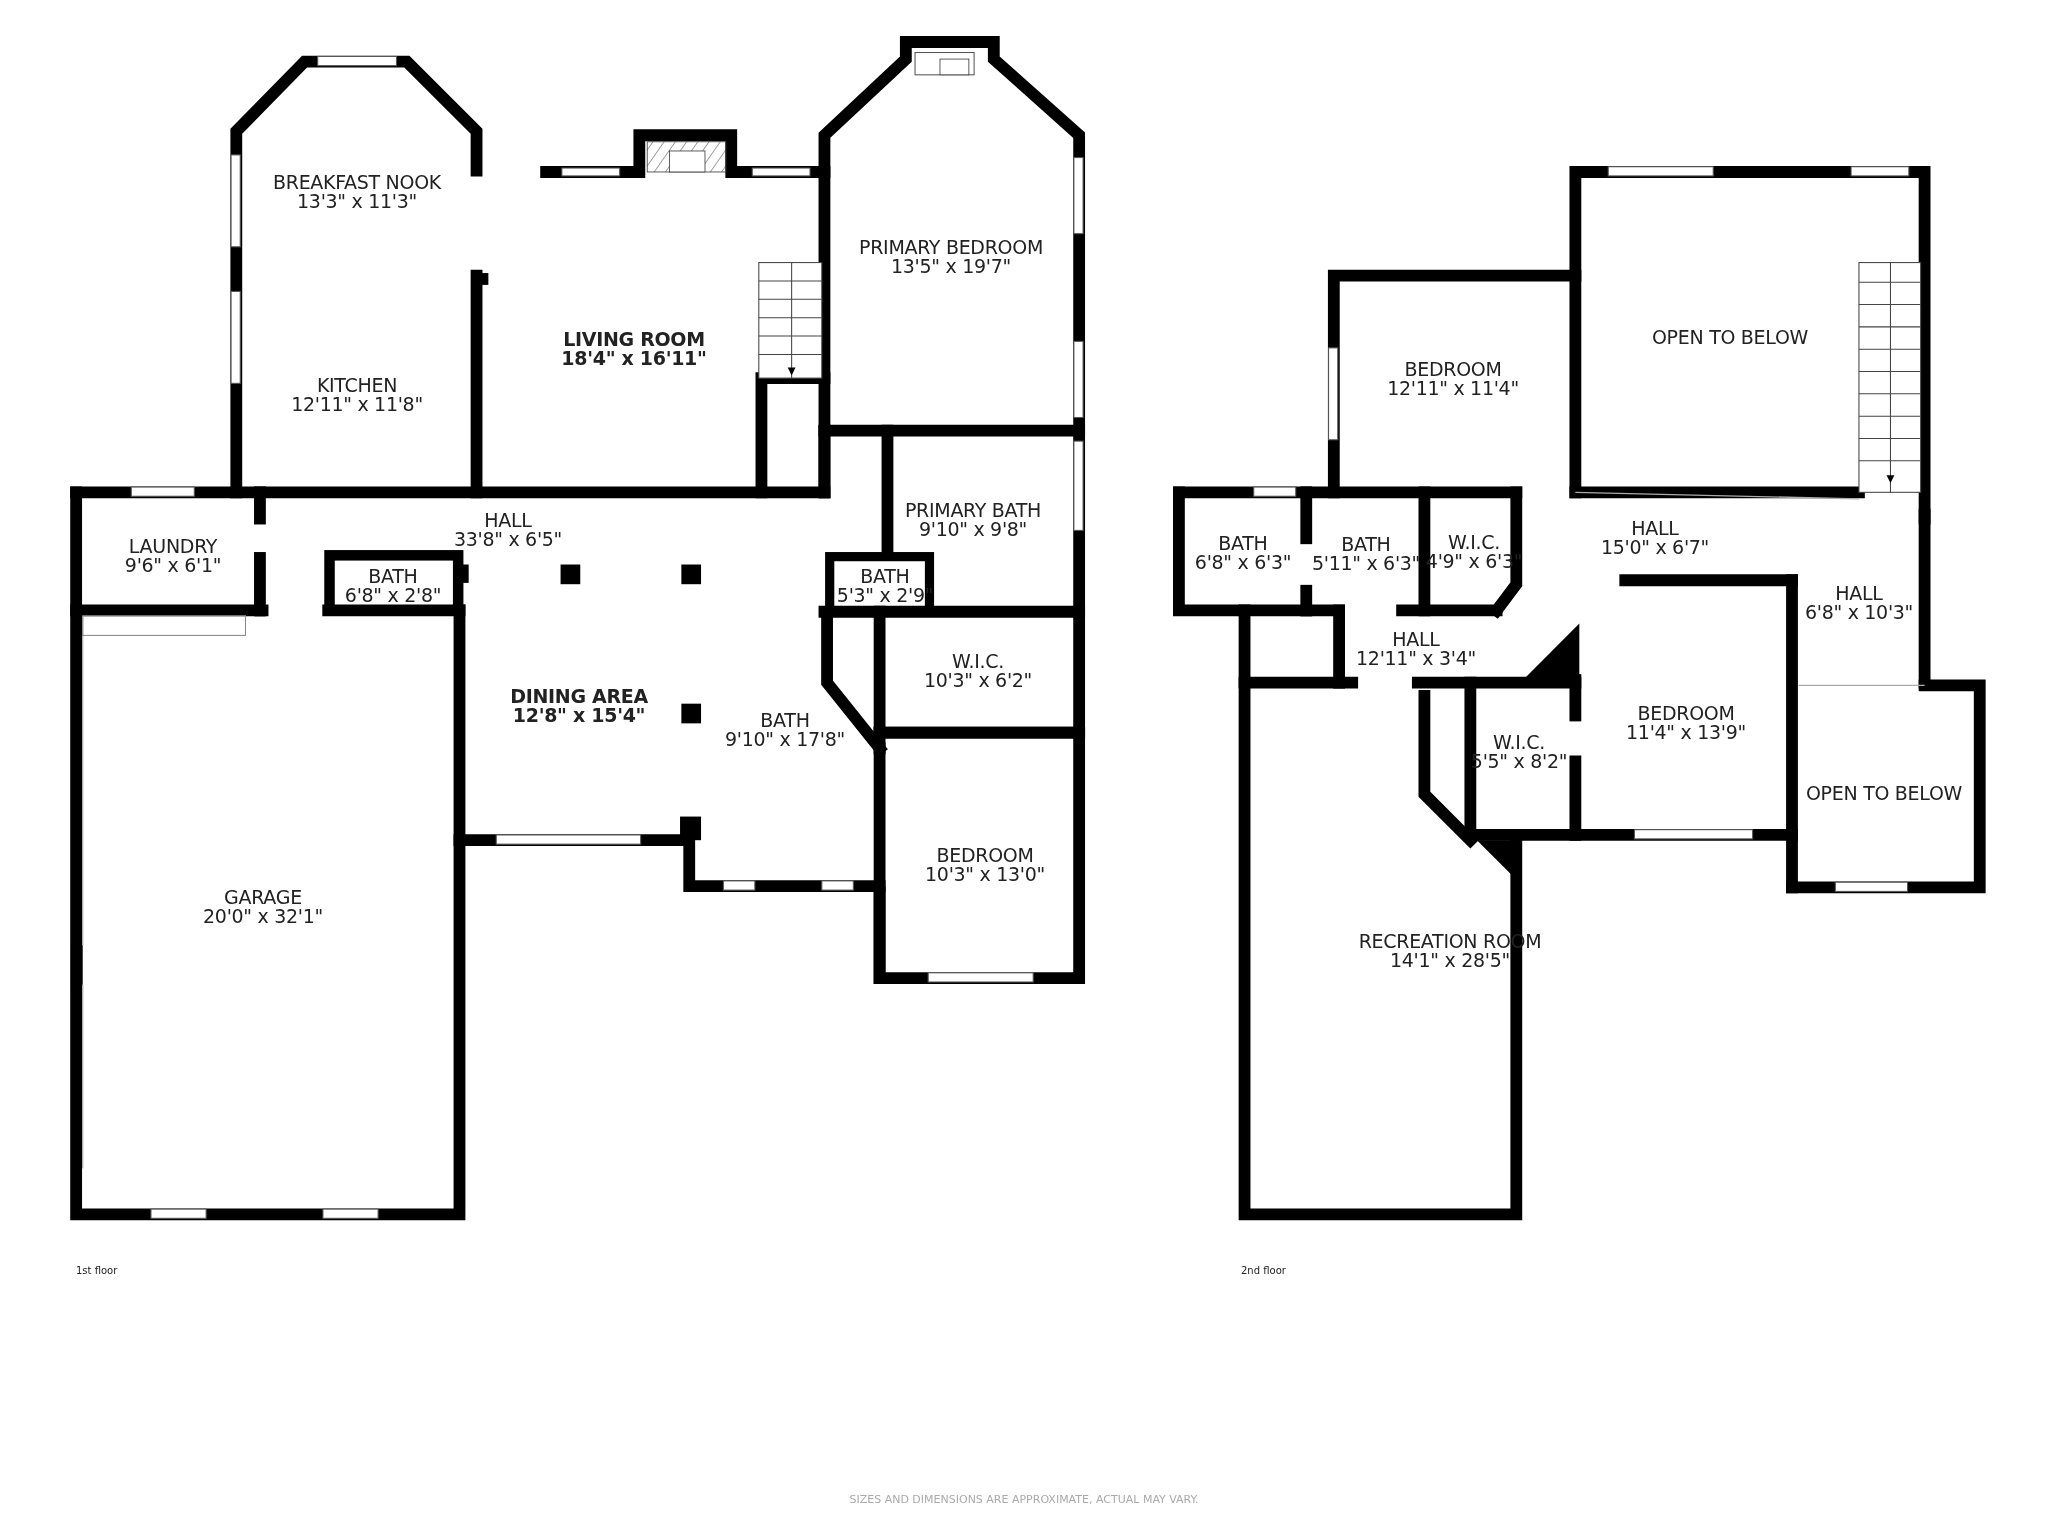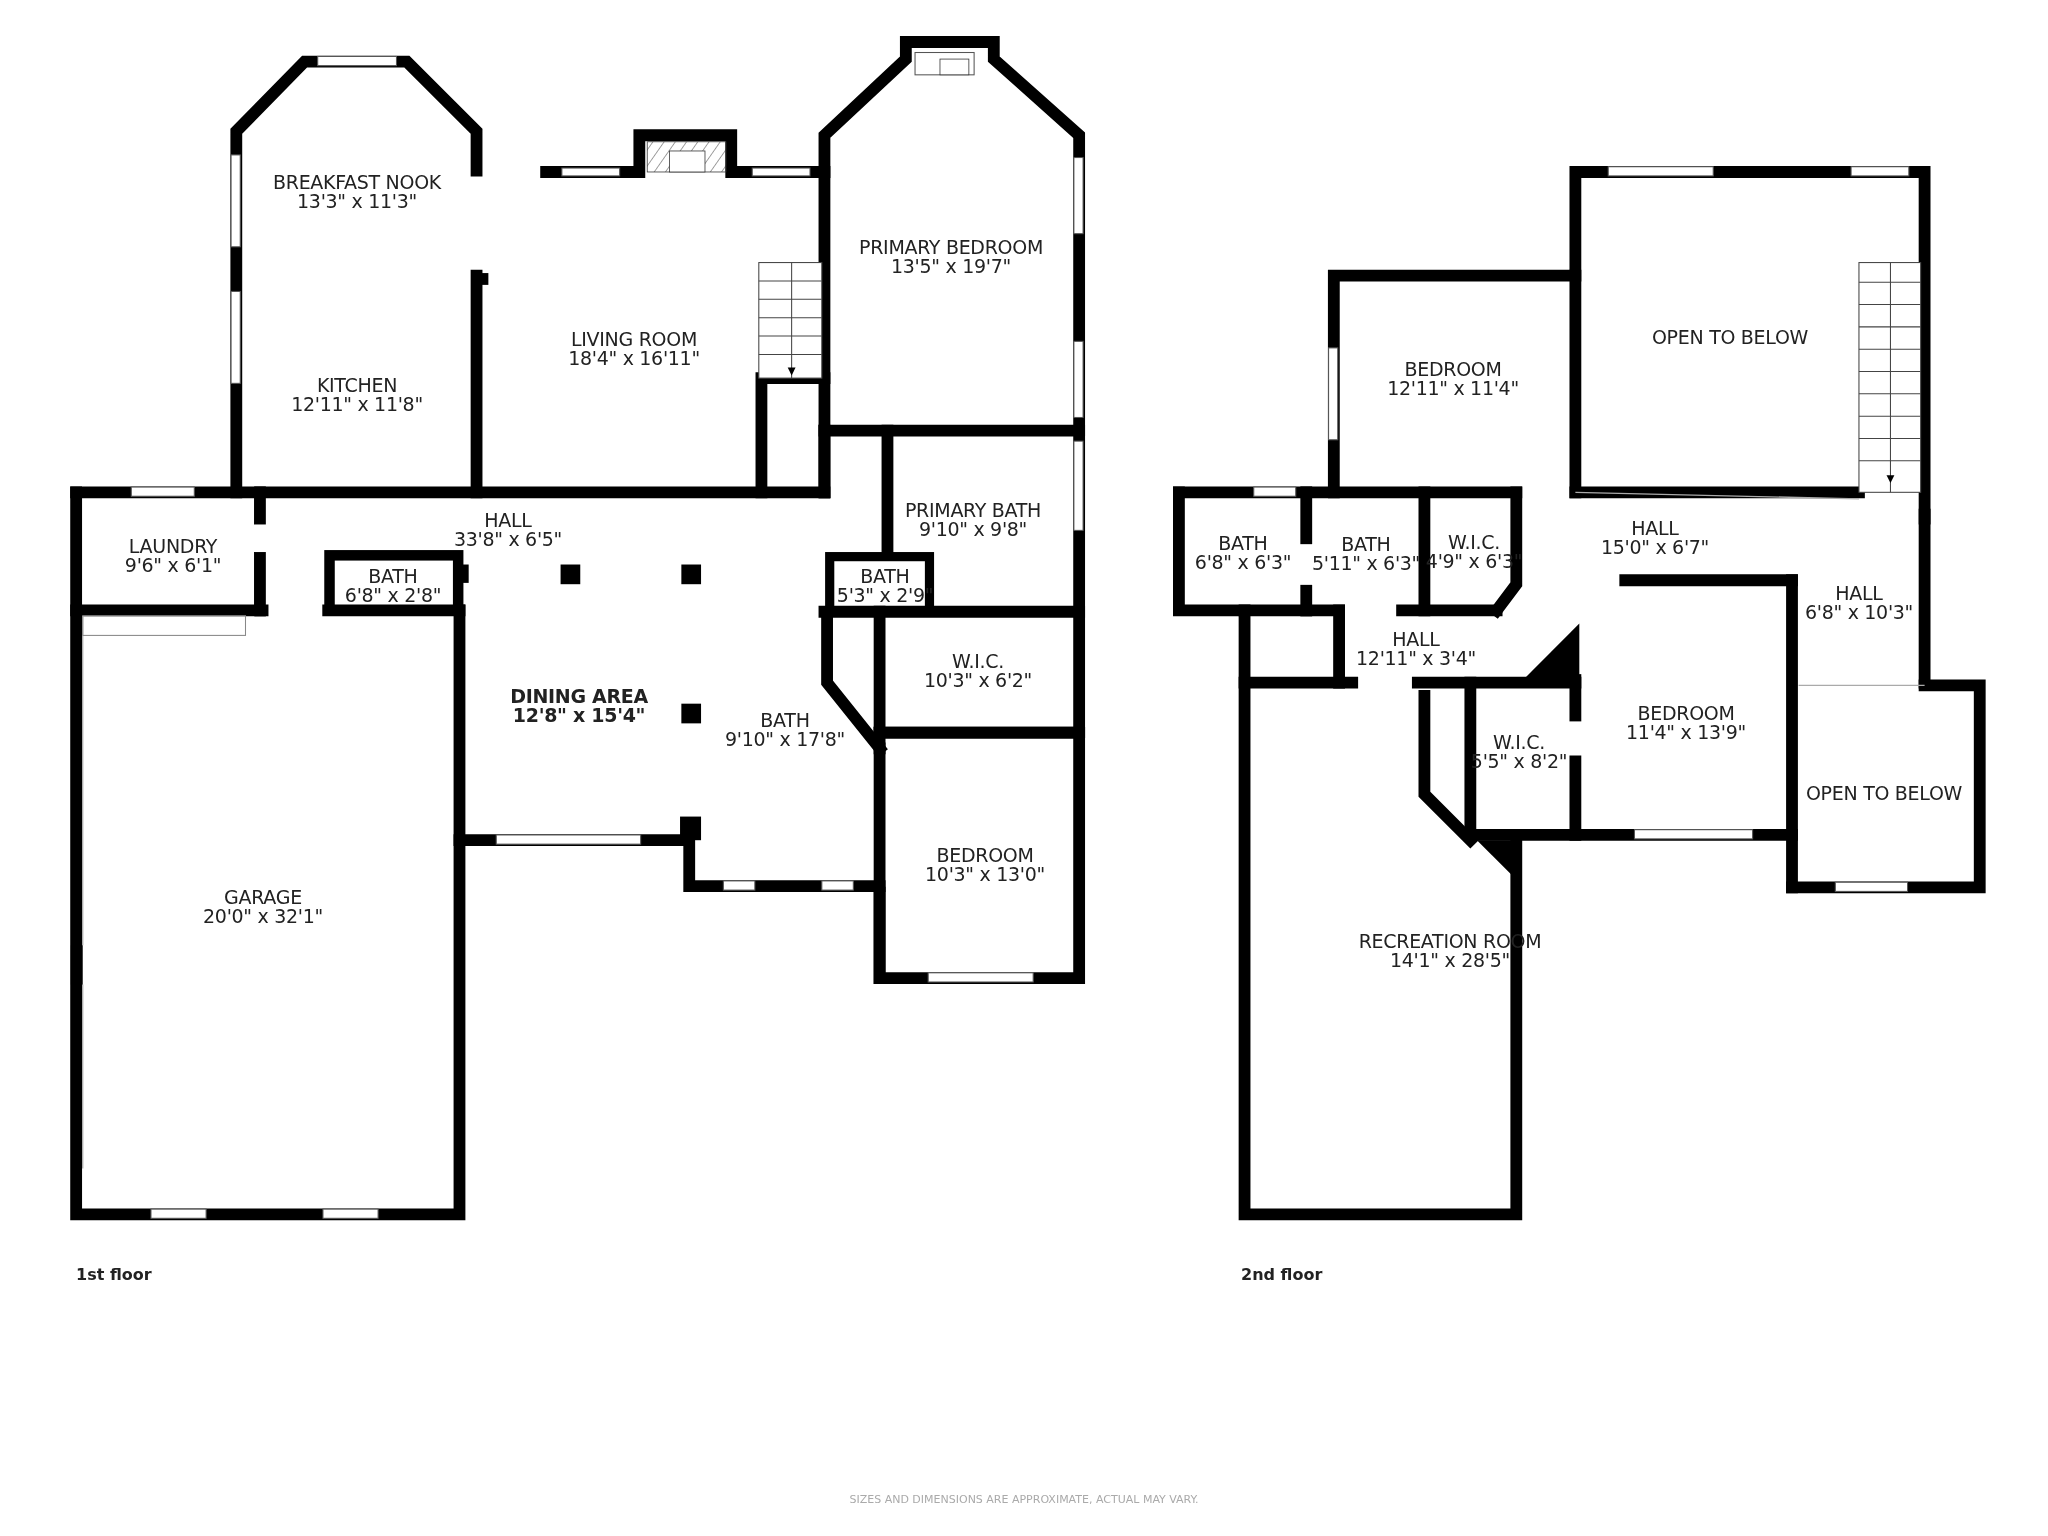--- a/index.html
+++ b/index.html
@@ -6,21 +6,21 @@
   body { width: 2048px; height: 1536px; position: relative; overflow: hidden; font-family: "DejaVu Sans", sans-serif; }
   #plan { position: absolute; left: 0; top: 0; width: 2048px; height: 1536px; }
   .wall { fill: #000000; }
   .wl { stroke: #000; stroke-width: 9; fill: none; stroke-linecap: square; stroke-linejoin: miter; }
   .win { fill: #ffffff; stroke: #555; stroke-width: 0.8; }
   .thin { stroke: #aaa; stroke-width: 1; fill: none; }
   .stair { stroke: #444; stroke-width: 0.8; fill: #fff; }
   .hatch { stroke: #333; stroke-width: 0.7; }
   .room-label { position: absolute; transform: translate(-50%, 0); text-align: center; color: #222; font-size: 19px; line-height: 19px; white-space: nowrap; font-family: "DejaVu Sans", sans-serif; letter-spacing: -0.3px; }
   .room-label span { display: block; }
-  .floor-label { position: absolute; font-size: 16px; color: #222; font-family: "DejaVu Sans", sans-serif; font-weight: bold; }
+  .floor-label { position: absolute; font-size: 10px; color: #222; font-family: "DejaVu Sans", sans-serif; }
   .disclaimer { position: absolute; left: 1024px; top: 1493px; transform: translateX(-50%); font-size: 11px; color: #aaa; white-space: nowrap; font-family: "DejaVu Sans", sans-serif; }
 </style>
 </head>
 <body>
 
 <svg id="plan" viewBox="0 0 1560 1170" xmlns="http://www.w3.org/2000/svg">
   <defs>
     <pattern id="hatchp" patternUnits="userSpaceOnUse" width="7" height="7" patternTransform="rotate(35)">
       <line x1="0" y1="0" x2="0" y2="7" class="hatch"></line>
     </pattern>
@@ -168,21 +168,21 @@
 </svg>
 
 <div class="room-label" style="left:357px; top:173px;">
   <span>BREAKFAST NOOK</span>
   <span>13'3" x 11'3"</span>
 </div>
 <div class="room-label" style="left:357px; top:376px;">
   <span>KITCHEN</span>
   <span>12'11" x 11'8"</span>
 </div>
-<div class="room-label" style="left:634px; top:330px;">
+<div class="room-label" style="left:634px; top:330px;font-weight:bold;">
   <span>LIVING ROOM</span>
   <span>18'4" x 16'11"</span>
 </div>
 <div class="room-label" style="left:951px; top:238px;">
   <span>PRIMARY BEDROOM</span>
   <span>13'5" x 19'7"</span>
 </div>
 <div class="room-label" style="left:508px; top:511px;">
   <span>HALL</span>
   <span>33'8" x 6'5"</span>

